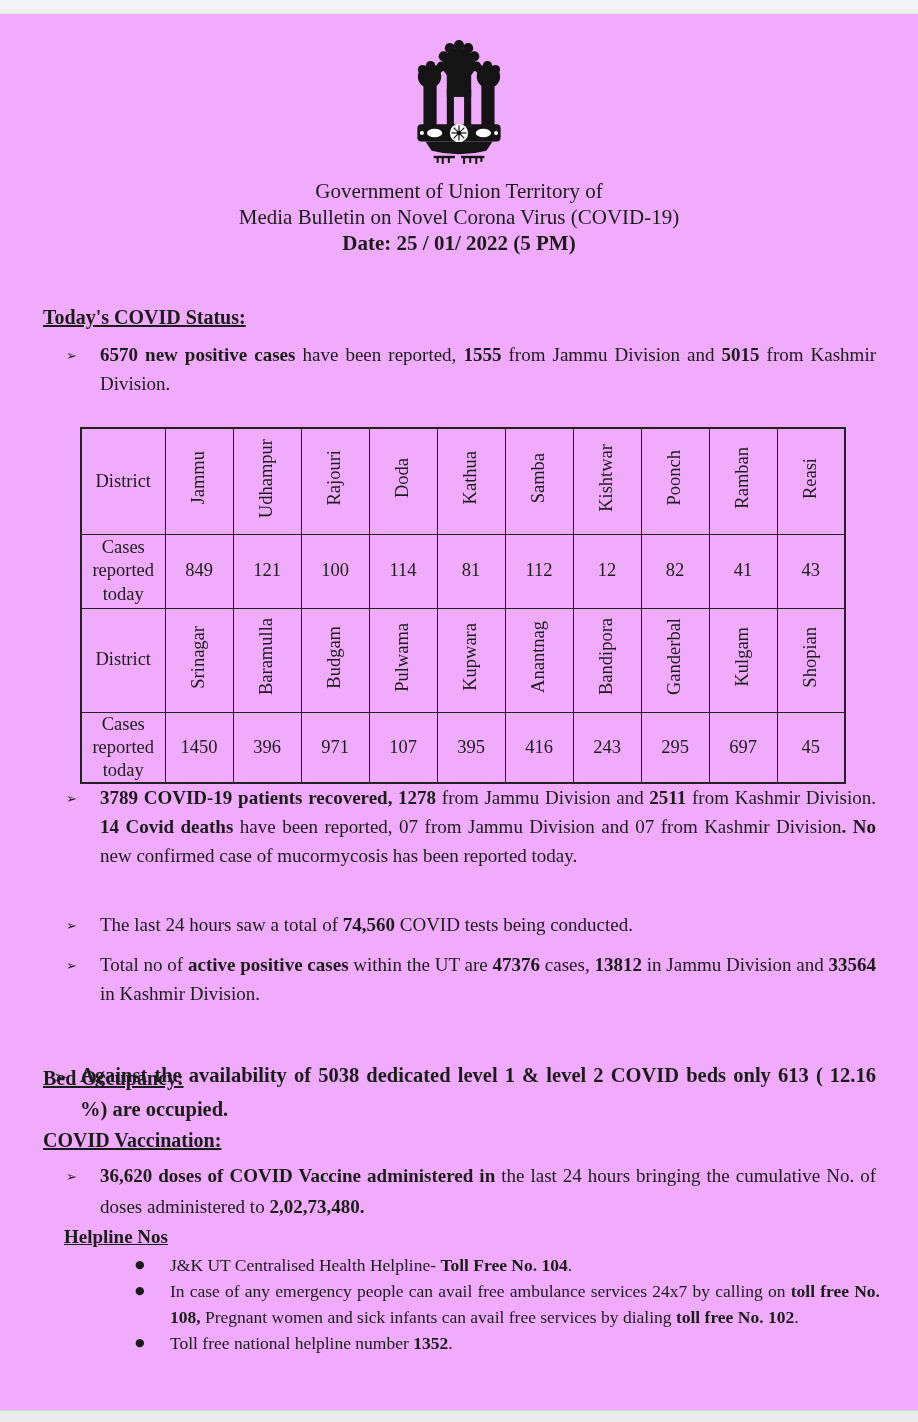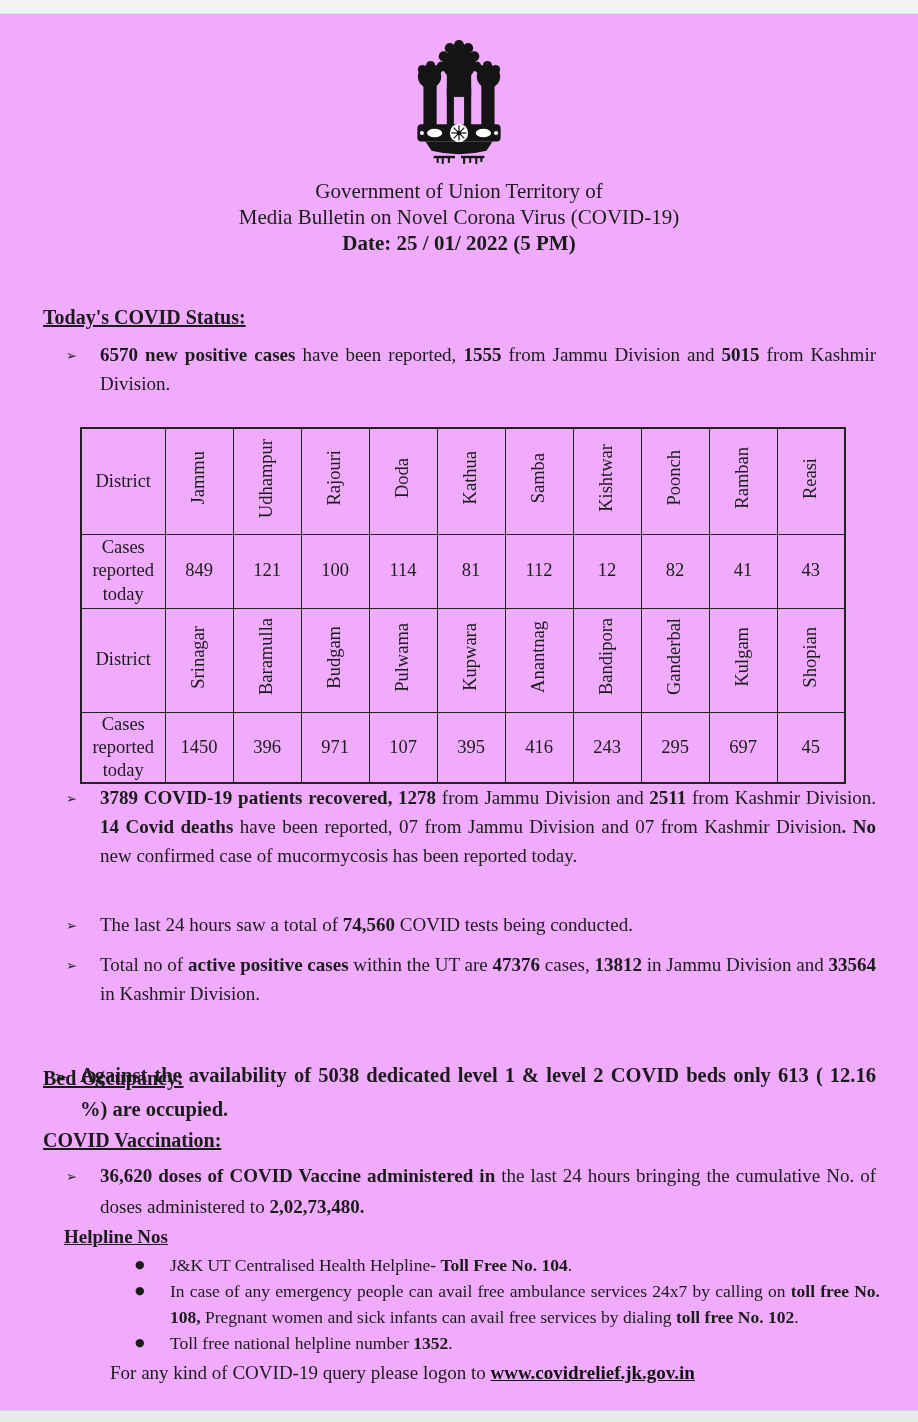--- a/index.html
+++ b/index.html
@@ -264,19 +264,16 @@
     <div class="helpline-item">
       <span class="dot">●</span>
       <span><span>In case of any emergency people can avail free ambulance services 24x7 by calling on </span><b>toll free No. 108,</b><span> Pregnant women and sick infants can avail free services by dialing </span><b>toll free No. 102</b><span>.</span></span>
     </div>
     <div class="helpline-item">
       <span class="dot">●</span>
       <span><span>Toll free national helpline number </span><b>1352</b><span>.</span></span>
     </div>
   </div>
 
-  <div class="footer-line">
-    <span>For any kind of COVID-19 query please logon to </span><span class="footer-link">www.covidrelief.jk.gov.in</span>
-  </div>
 
   <div class="viewer-bar-bottom"></div>
 
 </div>
 
 </body></html>

